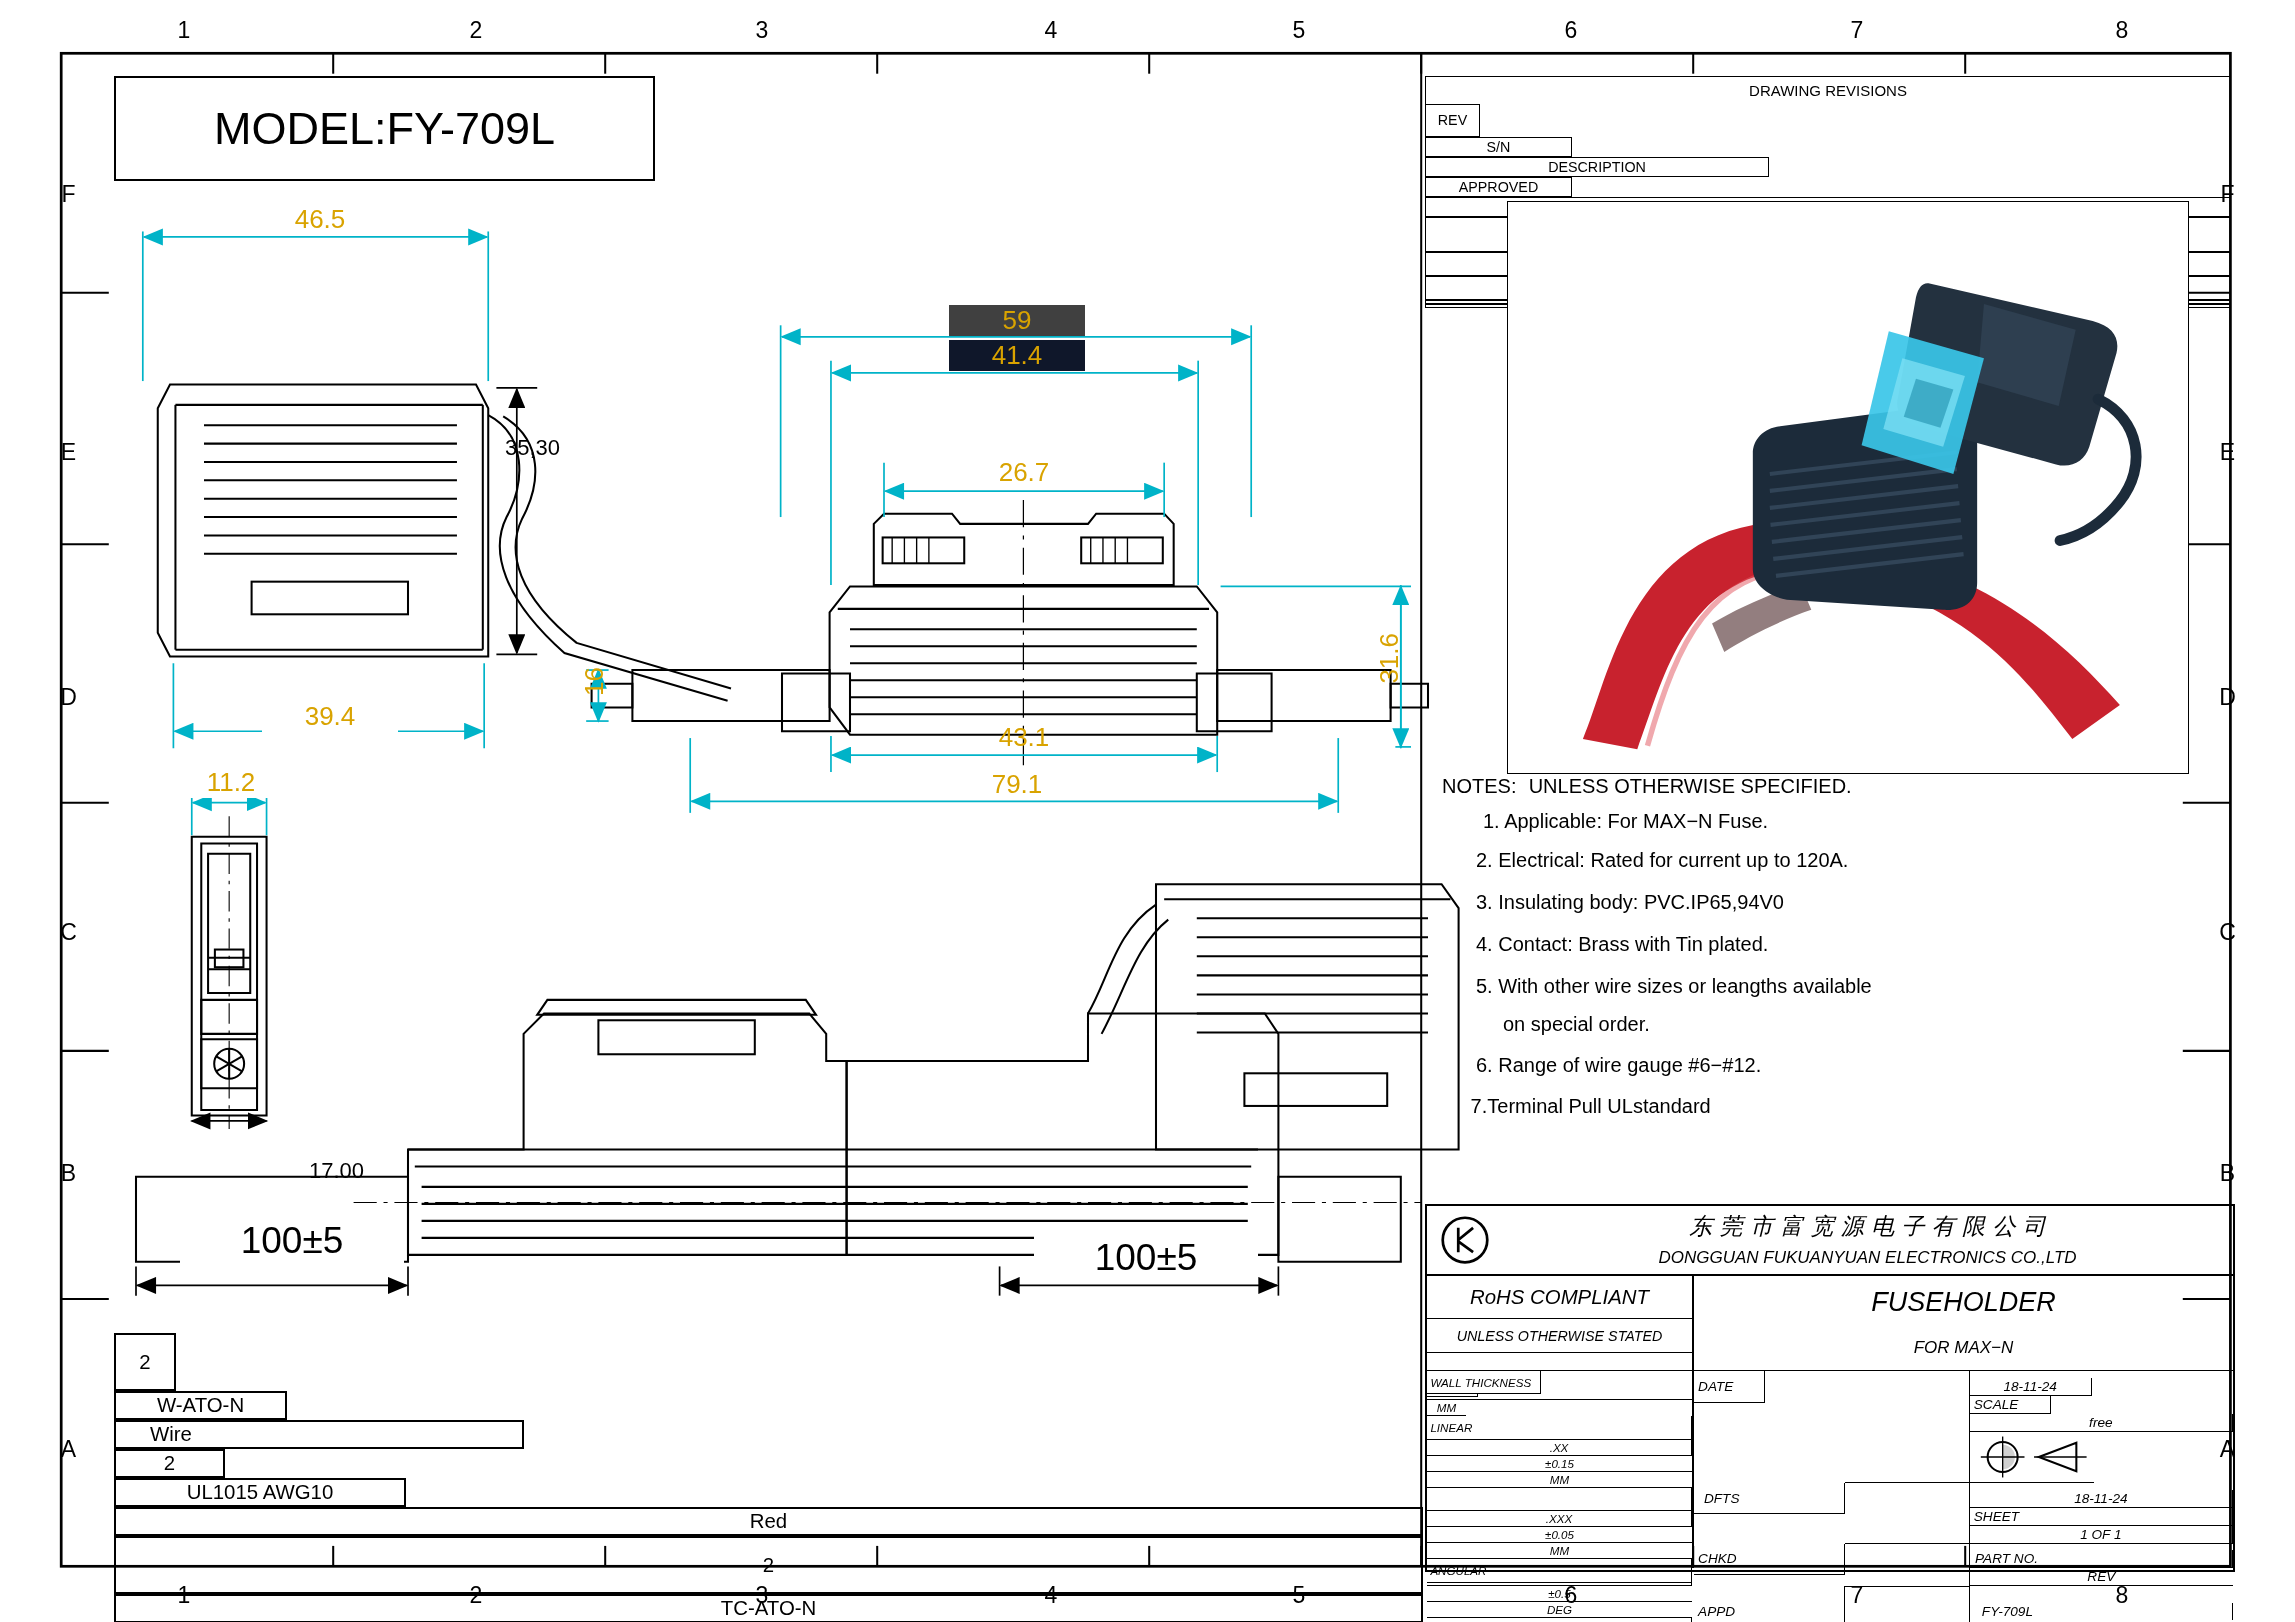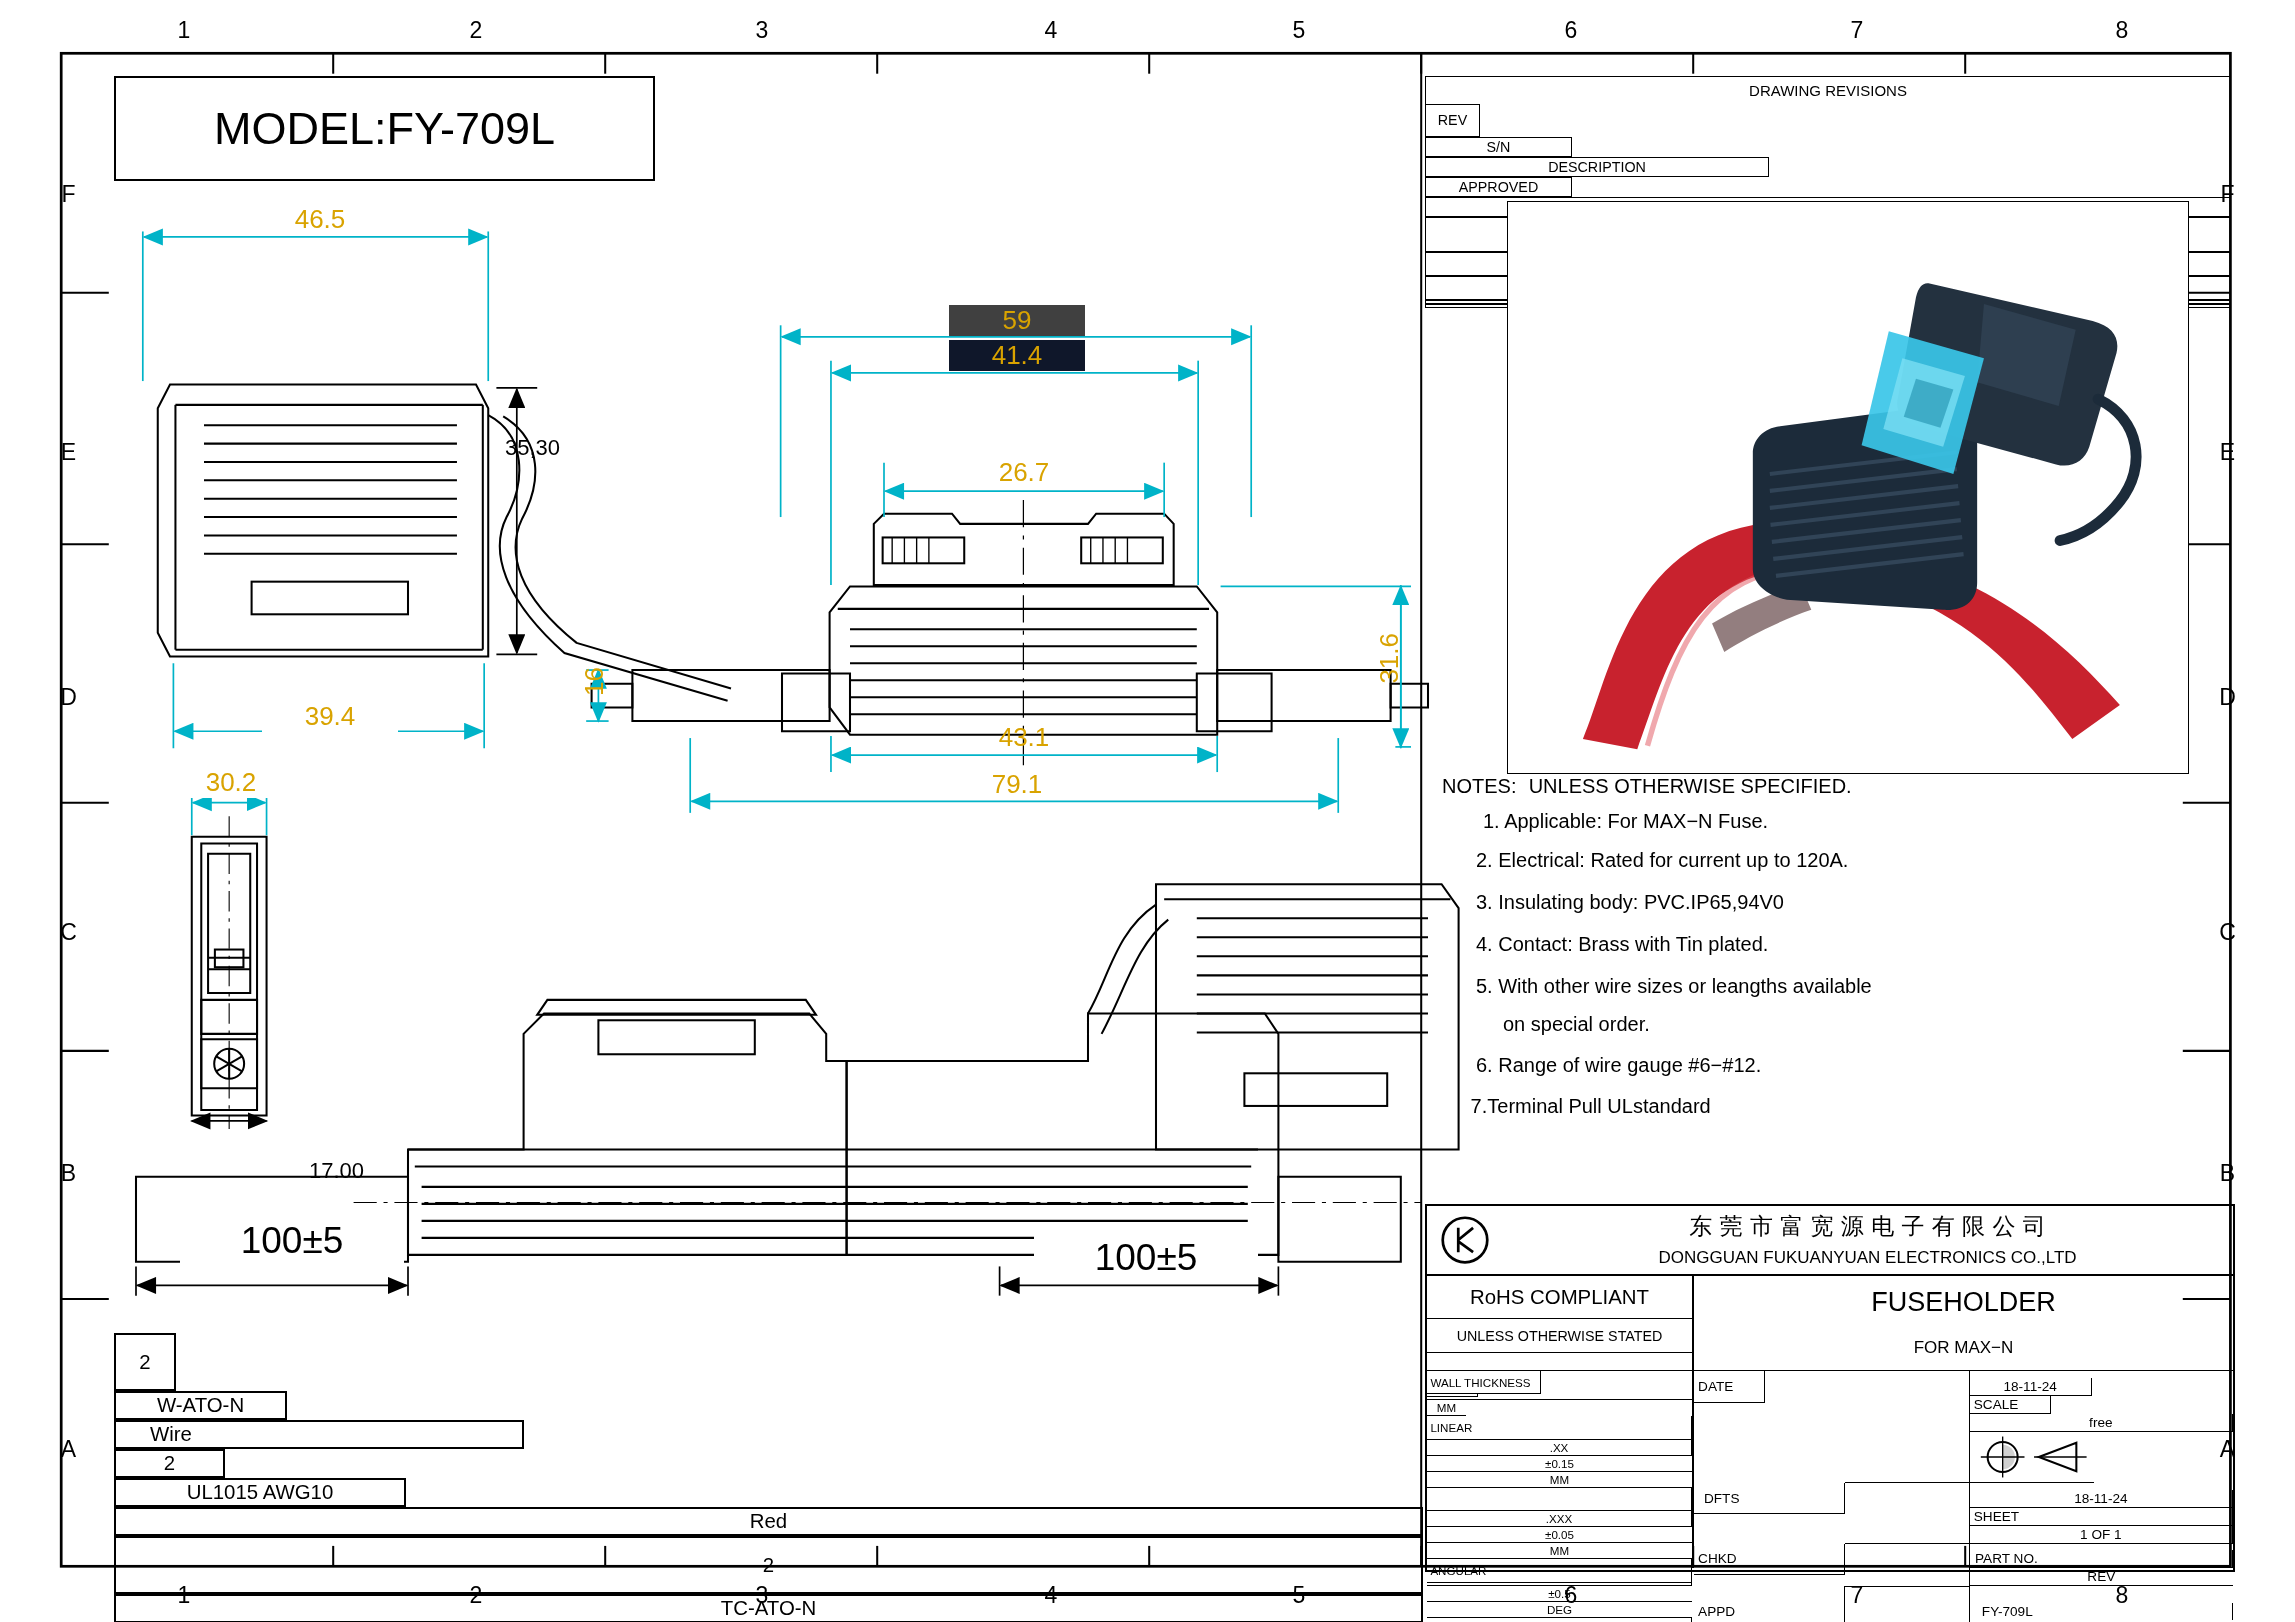--- a/index.html
+++ b/index.html
@@ -154,21 +154,21 @@
     <div style="font-size:20px;margin:12.2px 0 0 41px;">1.   Applicable: For MAX−N Fuse.</div>
     <div style="font-size:20px;margin:16.3px 0 0 34px;">2. Electrical: Rated for current up to 120A.</div>
     <div style="font-size:20px;margin:19px 0 0 34px;">3. Insulating body: PVC.IP65,94V0</div>
     <div style="font-size:20px;margin:19px 0 0 34px;">4. Contact: Brass with Tin plated.</div>
     <div style="font-size:20px;margin:19px 0 0 34px;">5. With other wire sizes or leangths available</div>
     <div style="font-size:20px;margin:15px 0 0 61px;">on special order.</div>
     <div style="font-size:20px;margin:17.7px 0 0 34px;">6. Range of wire gauge #6−#12.</div>
     <div style="font-size:20px;margin:17.7px 0 0 28.6px;">7.Terminal Pull ULstandard</div>
   </div>
 
-  <div class="abs" style="left:1425px;top:1204px;width:806px;height:364px;border:2px solid #000;">
+  <div class="abs" style="left:1425px;top:1204px;width:806px;height:364px;border:2px solid #000;font-style:italic;">
 
     <div style="display:flex;align-items:center;height:68px;border-bottom:2px solid #000;">
       <div class="ctr" style="width:75px;height:68px;">
         <svg width="54" height="54" viewBox="0 0 80 80">
             <circle cx="40" cy="40" r="33" fill="none" stroke="#000" stroke-width="4"></circle>
             <path d="M30 22 L30 58 M30 40 L52 22 M30 42 L52 58" stroke="#000" stroke-width="4" fill="none"></path>
           </svg>
       </div>
       <div style="flex:1;">
         <div class="ctr" style="font-size:23px;font-family:'DejaVu Sans',sans-serif;height:35px;">东 莞 市 富 宽 源 电 子 有 限 公 司</div>
@@ -492,21 +492,21 @@
   </svg>
 
   <div class="abs ctr dim" style="left:252px;top:204px;width:136px;height:31px;font-size:26px;background:#fff;">46.5</div>
   <div class="abs ctr dim" style="left:262px;top:701px;width:136px;height:31px;font-size:26px;background:#fff;">39.4</div>
   <div class="abs" style="left:505px;top:435px;height:170px;font-size:22px;">35,30</div>
   <div class="abs ctr dim" style="left:949px;top:305px;width:136px;height:31px;font-size:26px;background:#404040;">59</div>
   <div class="abs ctr dim" style="left:949px;top:340px;width:136px;height:31px;font-size:26px;background:#0f172a;">41.4</div>
   <div class="abs ctr dim" style="left:956px;top:457px;width:136px;height:31px;font-size:26px;background:#fff;">26.7</div>
   <div class="abs ctr dim" style="left:956px;top:722px;width:136px;height:31px;font-size:26px;">43.1</div>
   <div class="abs ctr dim" style="left:942px;top:769px;width:150px;height:31px;font-size:26px;background:#fff;">79.1</div>
-  <div class="abs ctr dim" style="left:163px;top:767px;width:136px;height:31px;font-size:26px;background:#fff;">30.2</div>
+  <div class="abs ctr dim" style="left:163px;top:767px;width:136px;height:31px;font-size:26px;background:#fff;">11.2</div>
 
   <div class="abs" style="left:1374px;top:633px;width:34px;height:109px;">
     <span class="vtxt dim" style="font-size:26px;">31.6</span>
   </div>
   <div class="abs" style="left:579px;top:667px;width:34px;height:75px;">
     <span class="vtxt dim" style="font-size:26px;">16</span>
   </div>
 
   <div class="abs lft" style="left:309px;top:1152px;width:177px;height:38px;font-size:22px;">17.00</div>
   <div class="abs ctr" style="left:180px;top:1217px;width:224px;height:48px;font-size:37px;background:#fff;">100±5</div>

